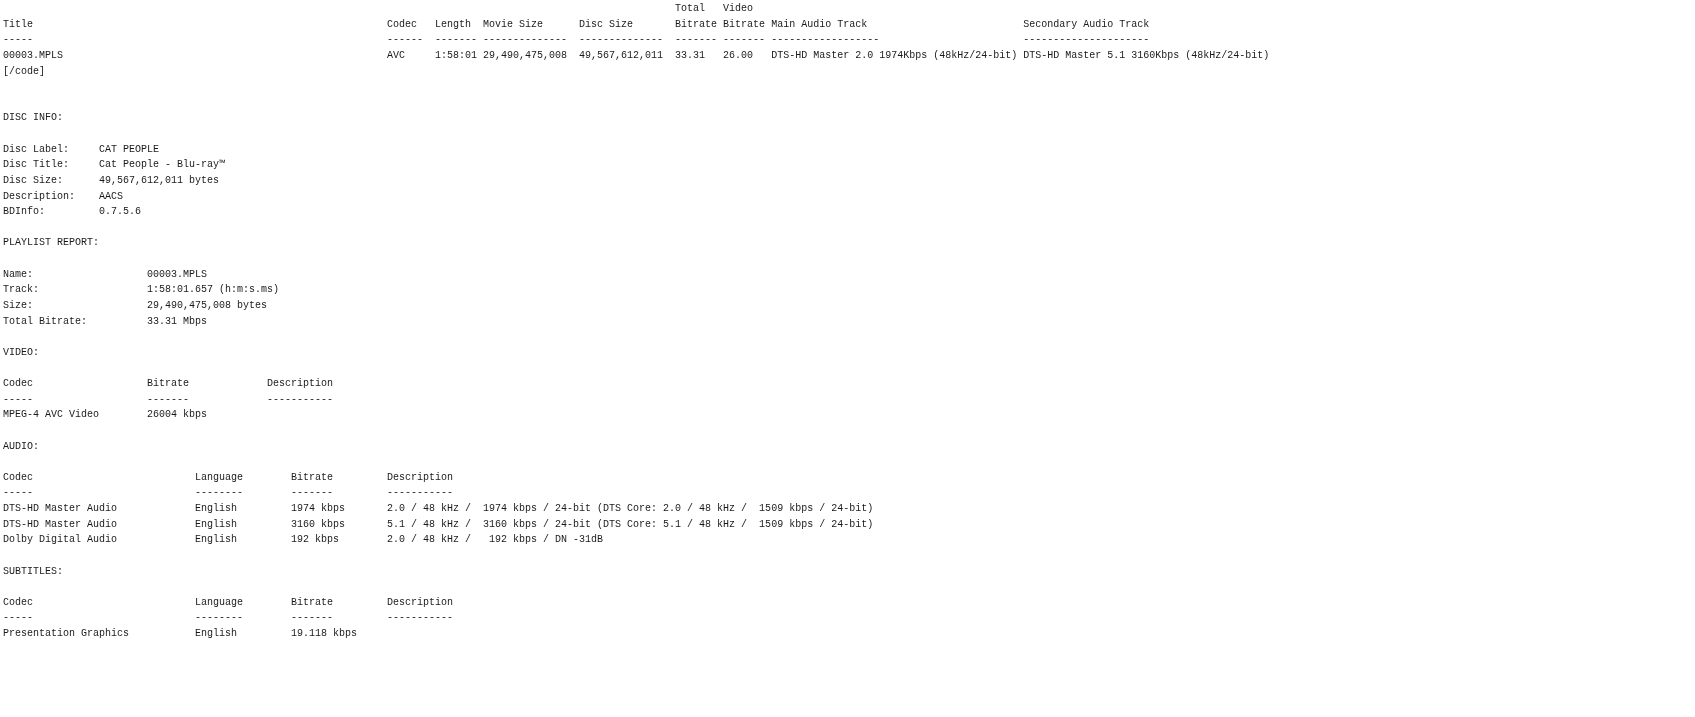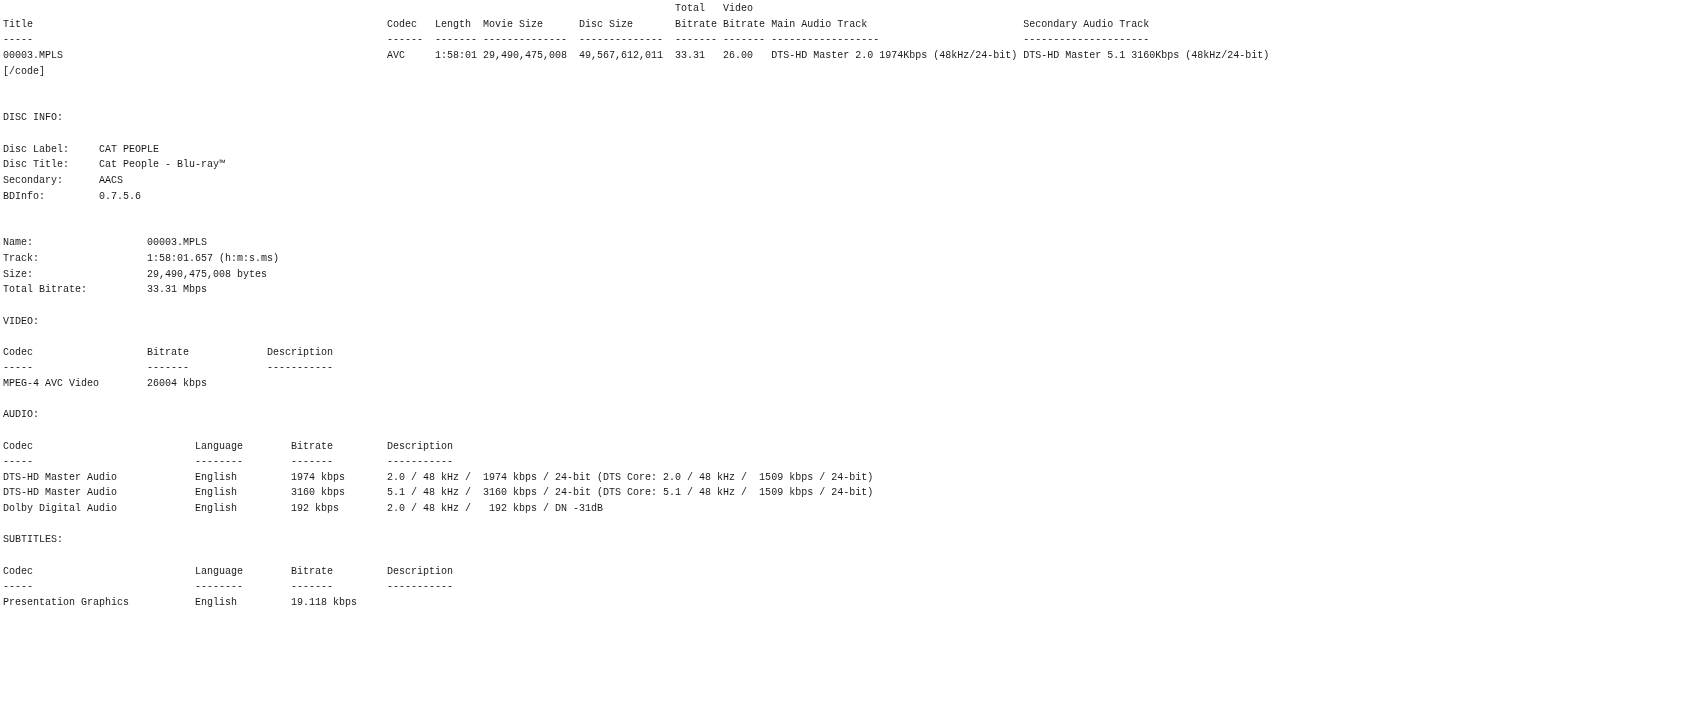--- a/index.html
+++ b/index.html
@@ -77,31 +77,36 @@
     <div class="ln"></div>
     <div class="ln">
       <span class="c s0">Disc Label:</span>
       <span class="c d1">CAT PEOPLE</span>
     </div>
     <div class="ln">
       <span class="c s0">Disc Title:</span>
       <span class="c d1">Cat People - Blu-ray™</span>
     </div>
     <div class="ln">
-      <span class="c s0">Secondary:</span>
+      <span class="c s0">Disc Size:</span>
+      <span class="c d1">49,567,612,011 bytes</span>
+    </div>
+    <div class="ln">
+      <span class="c s0">Description:</span>
       <span class="c d1">AACS</span>
     </div>
     <div class="ln">
       <span class="c s0">BDInfo:</span>
       <span class="c d1">0.7.5.6</span>
     </div>
     <div class="ln"></div>
   </div>
 
   <div>
+    <div class="ln"><span class="c s0">PLAYLIST REPORT:</span></div>
     <div class="ln"></div>
     <div class="ln">
       <span class="c s0">Name:</span>
       <span class="c p1">00003.MPLS</span>
     </div>
     <div class="ln">
       <span class="c s0">Track:</span>
       <span class="c p1">1:58:01.657 (h:m:s.ms)</span>
     </div>
     <div class="ln">

